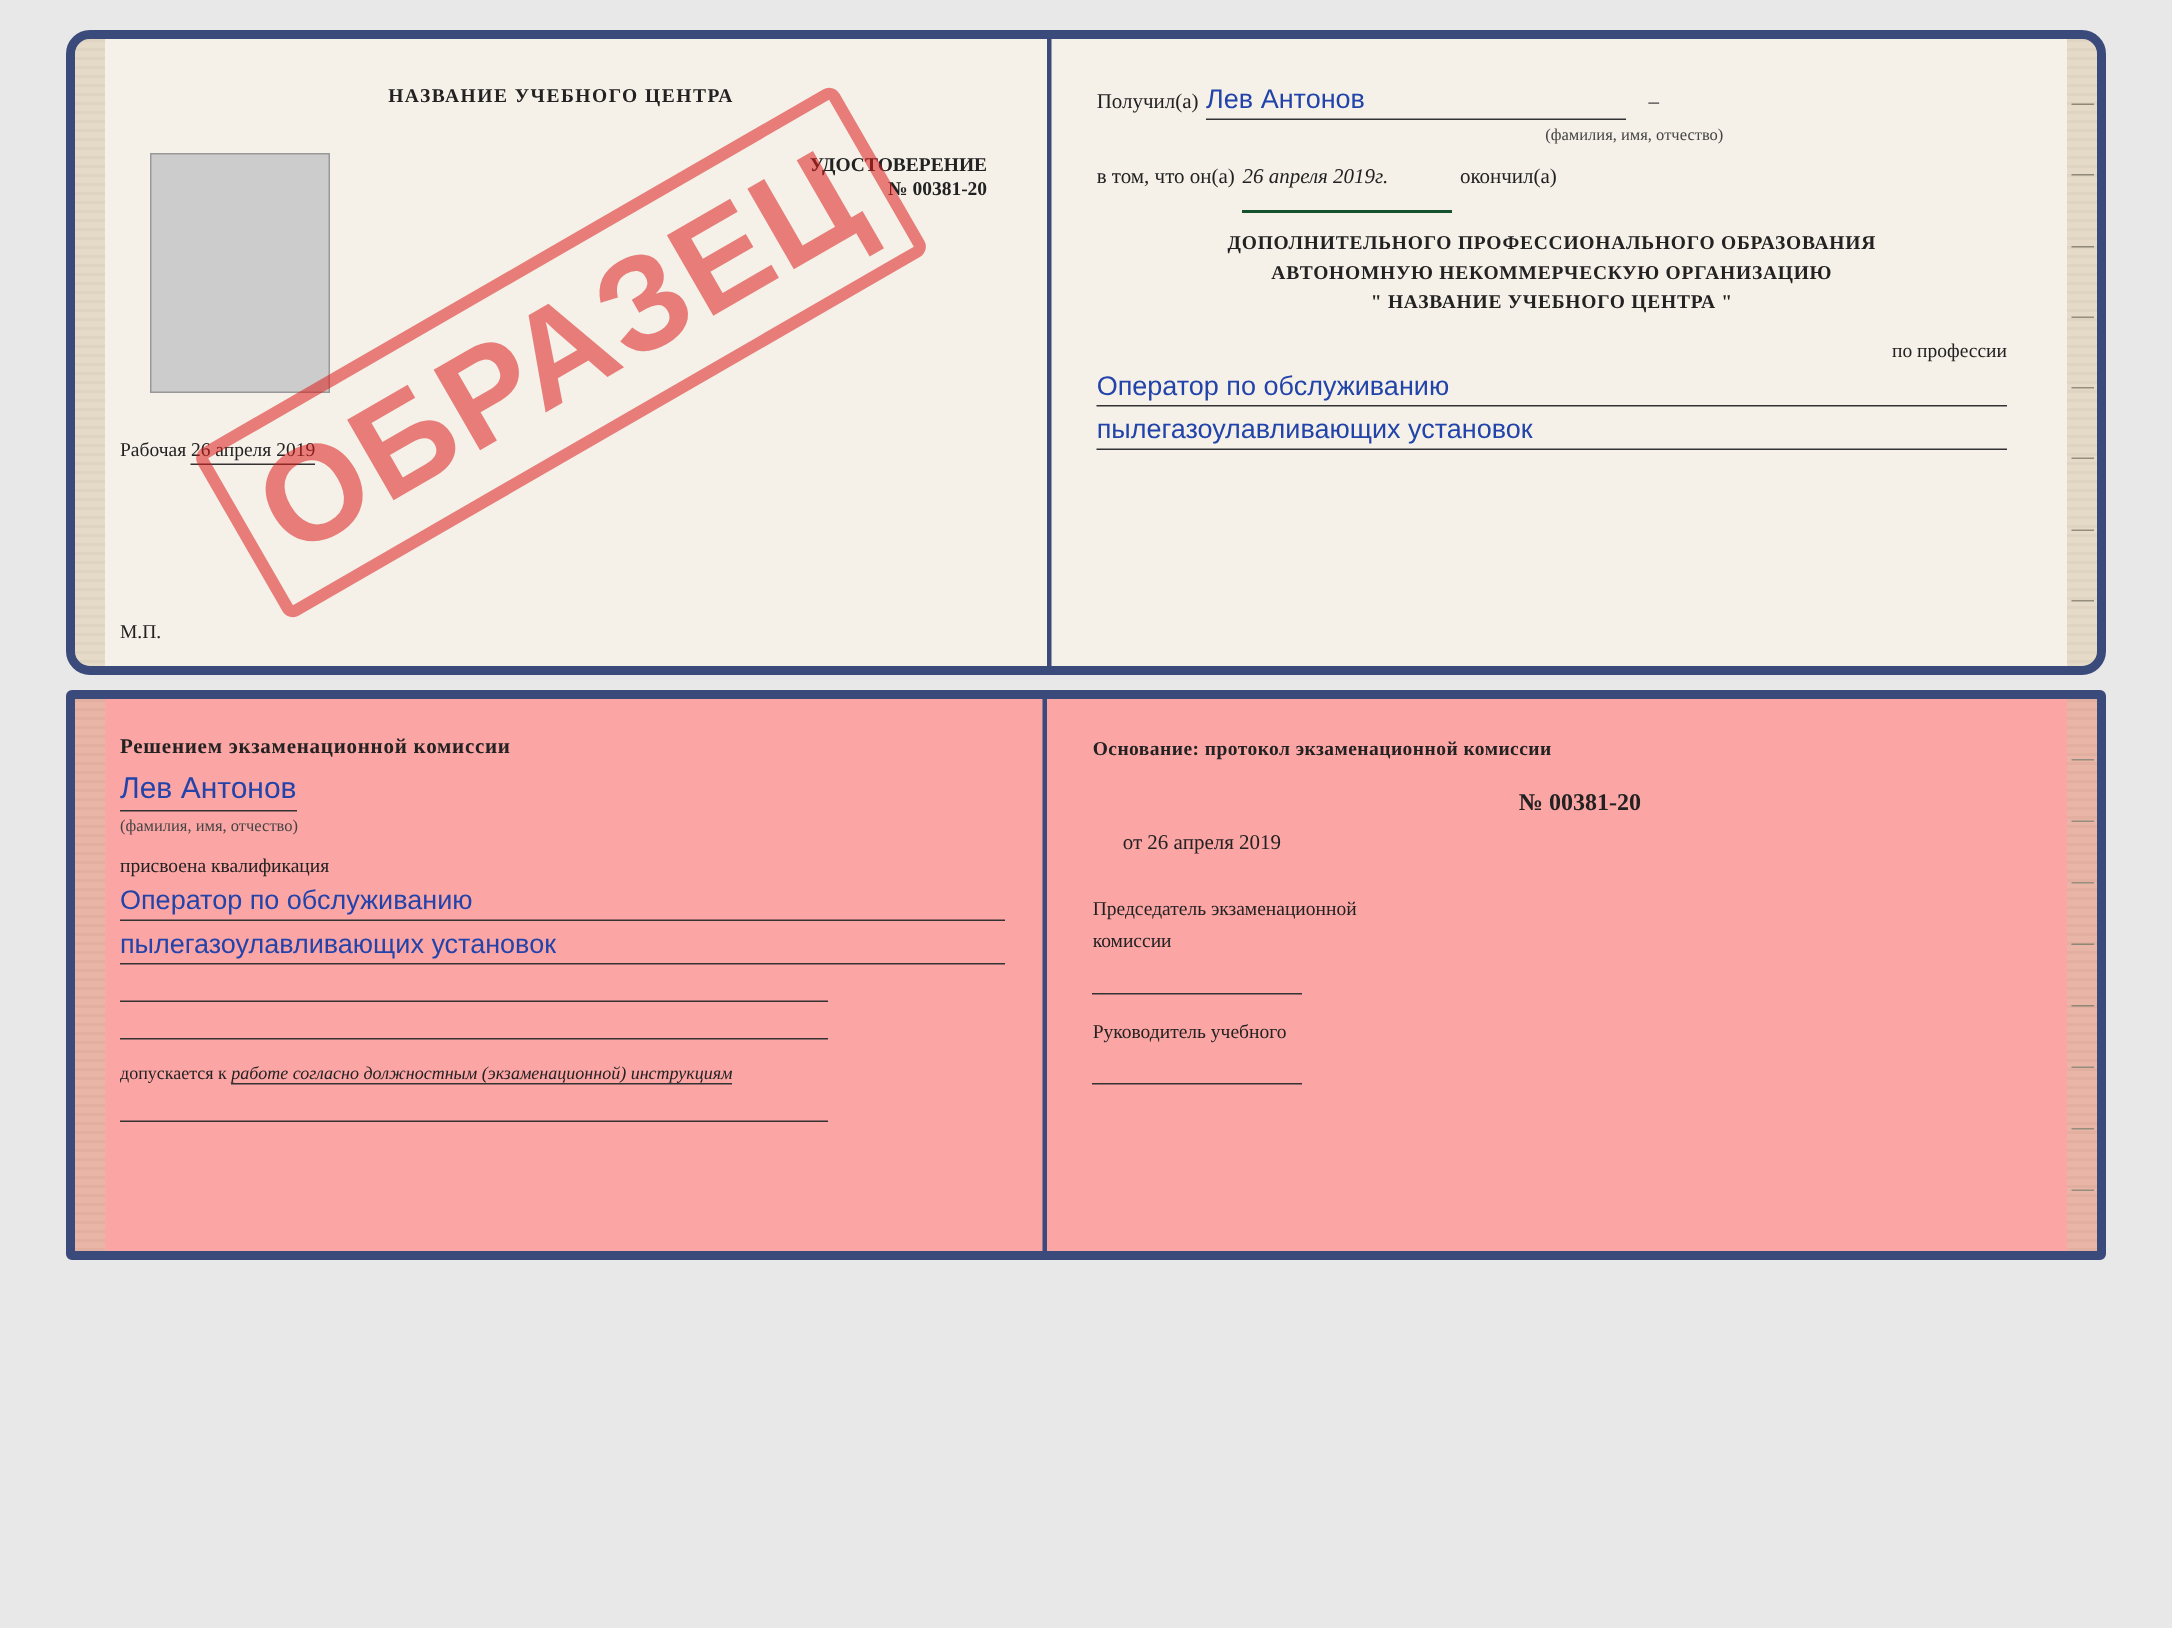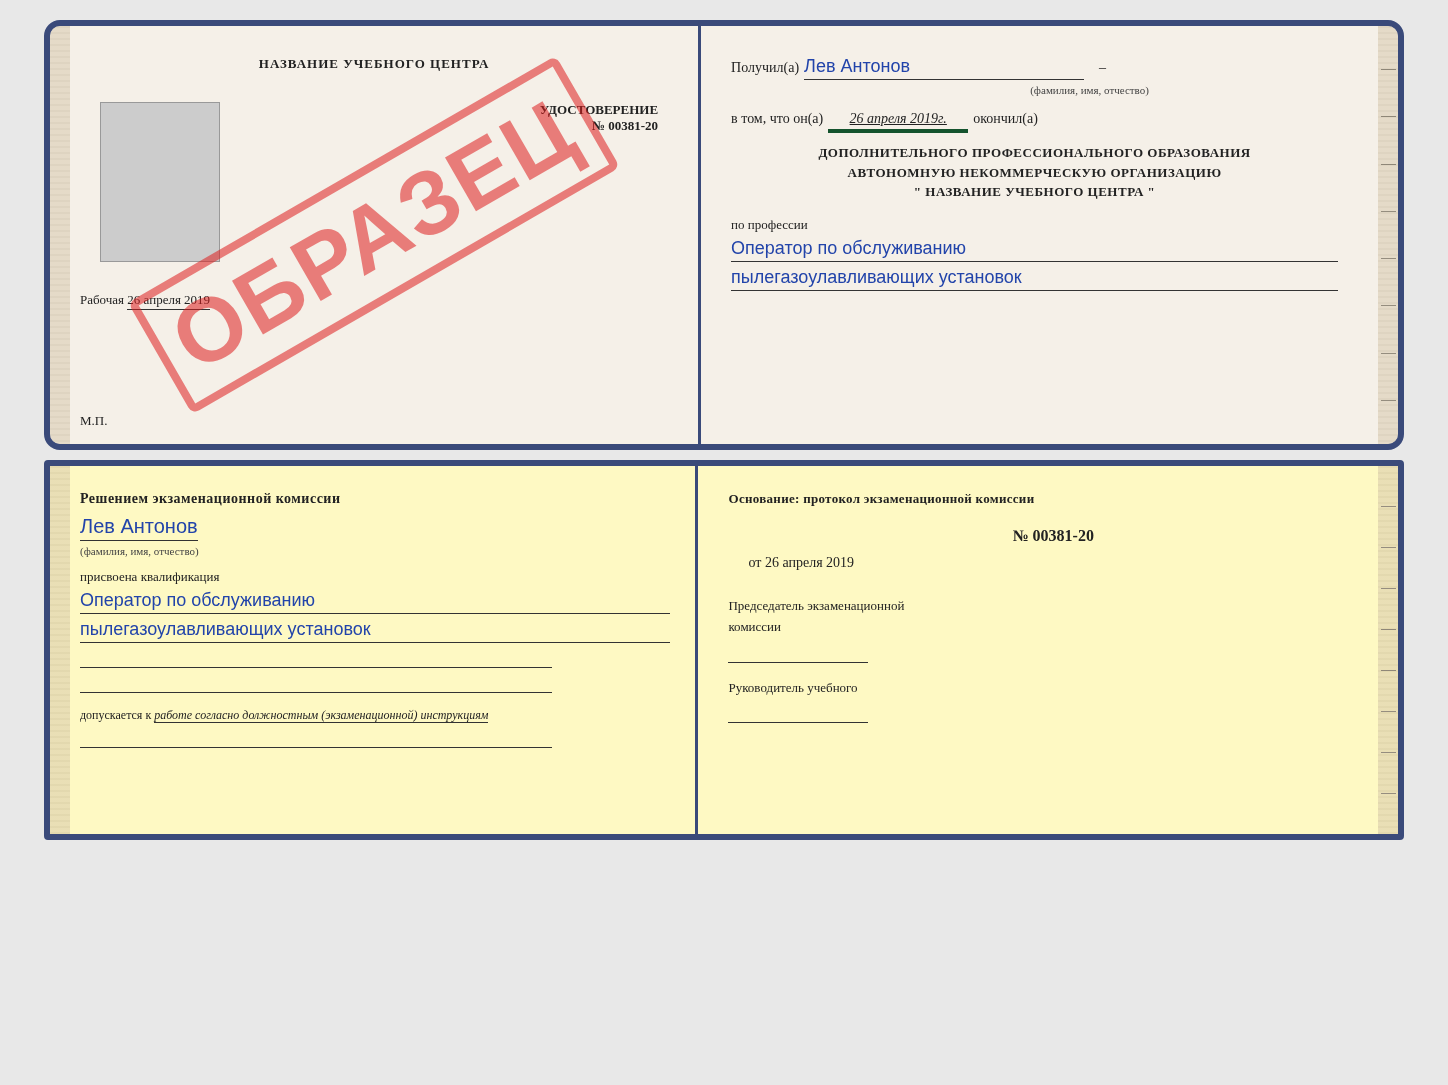--- a/index.html
+++ b/index.html
@@ -30,21 +30,21 @@
       border-radius: 16px;
       position: relative;
       overflow: hidden;
       min-height: 430px;
     }
 
     
     .diploma-book {
       display: flex;
       width: 100%;
-      background: #fef9c3;
+      background: #fca5a5;
       border: 6px solid #3a4a7a;
       border-radius: 4px;
       position: relative;
       overflow: hidden;
       min-height: 380px;
     }
 
     .book-left {
       flex: 1;
       padding: 30px 30px 20px 30px;
@@ -149,47 +149,46 @@
       margin-left: 110px;
     }
 
     .in-that-line {
       font-size: 14px;
       color: #222;
       margin-bottom: 4px;
       display: flex;
       align-items: baseline;
       gap: 5px;
-      text-align: center;
     }
 
     .date-underline {
       font-style: italic;
-      border-bottom: 4px solid #14532d;
-      padding-bottom: 2px;
+      border-bottom: 2px solid #14532d;
+      padding-bottom: 13px;
       min-width: 140px;
       display: inline-block;
-      text-decoration: underline;
     }
 
     .org-block {
       text-align: center;
       font-size: 13px;
       font-weight: bold;
       text-transform: uppercase;
       color: #222;
       line-height: 1.5;
       margin: 10px 0 15px 0;
       letter-spacing: 0.5px;
     }
 
     .profession-label {
       font-size: 13px;
       color: #222;
       margin-bottom: 5px;
+      text-align: right;
     }
 
     .profession-value {
       font-family: 'Segoe UI', cursive, sans-serif;
       font-size: 18px;
       color: #2244aa;
       border-bottom: 1px solid #333;
       padding-bottom: 2px;
       margin-bottom: 5px;
       display: block;

